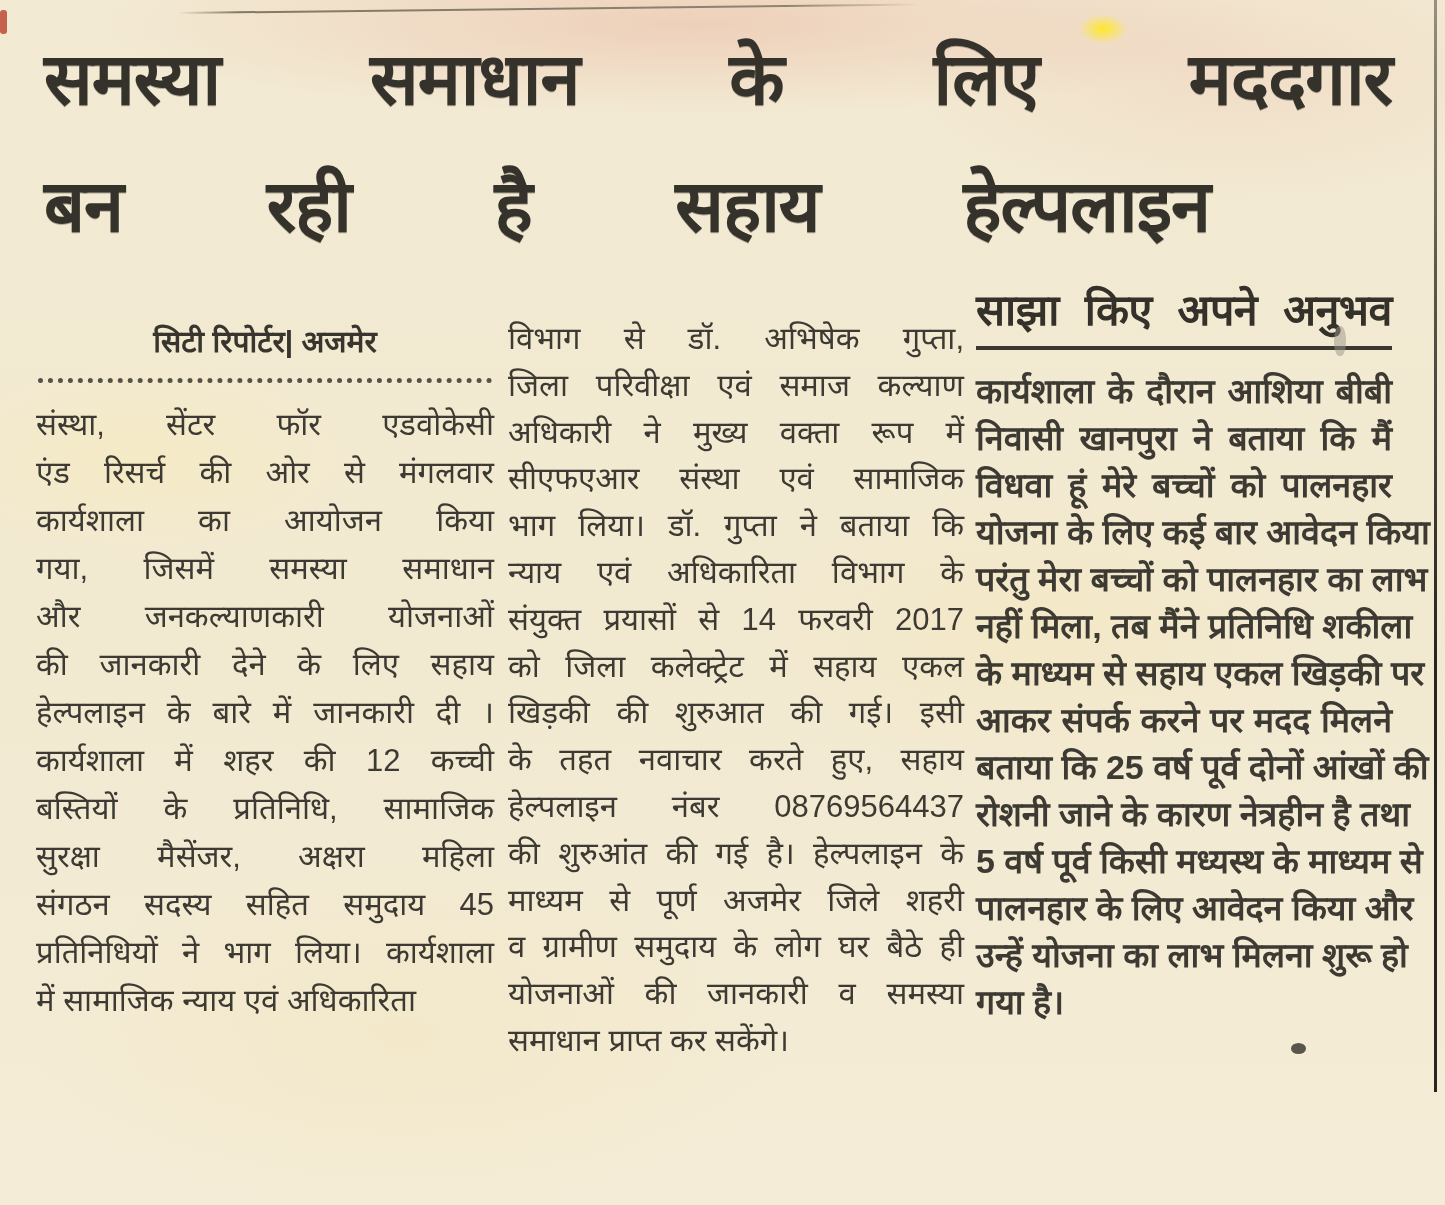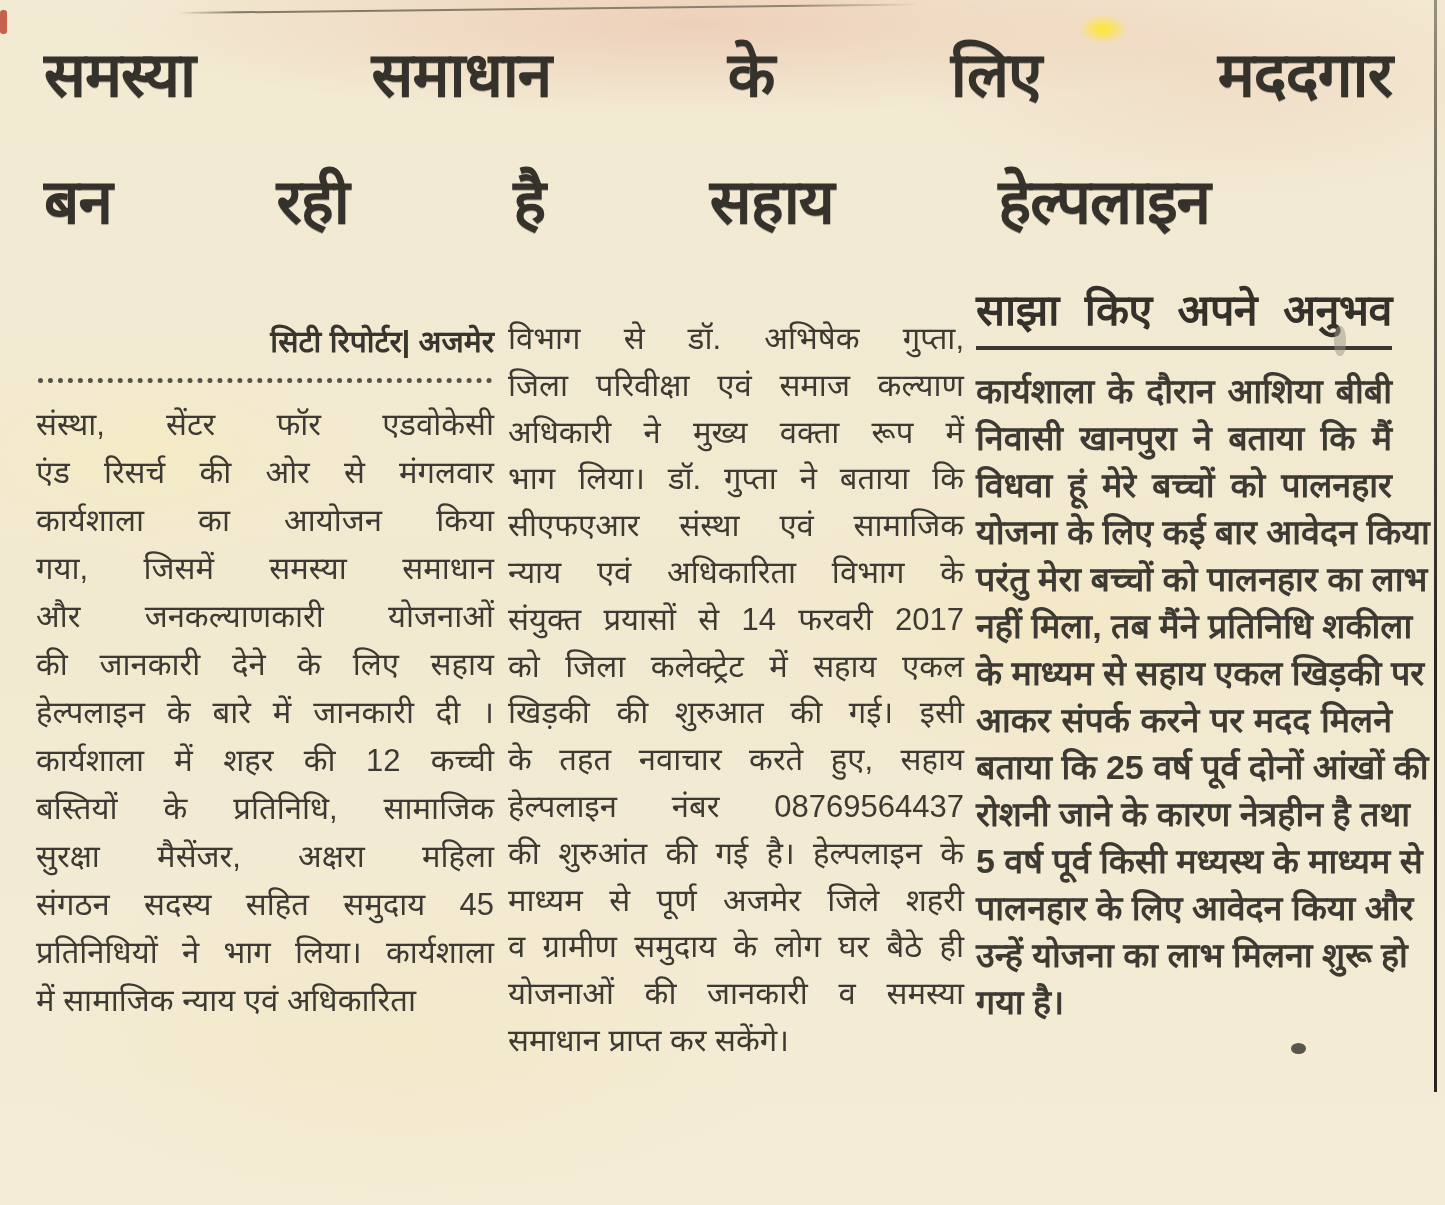--- a/index.html
+++ b/index.html
@@ -11,33 +11,32 @@
       radial-gradient(30% 14% at 85% 6%, rgba(235,190,170,0.30), rgba(235,190,170,0) 75%),
       radial-gradient(22% 12% at 10% 38%, rgba(250,238,170,0.30), rgba(250,238,170,0) 70%),
       radial-gradient(26% 16% at 72% 52%, rgba(247,228,168,0.28), rgba(247,228,168,0) 75%),
       radial-gradient(35% 20% at 28% 86%, rgba(242,226,178,0.30), rgba(242,226,178,0) 75%),
       linear-gradient(#f3ead3, #f2e9d1 55%, #f4ecd6);
   }
   
   .headline{position:absolute;left:44px;top:16px;color:#34322a;font-weight:bold;}
   .hl{
     text-align:justify;text-align-last:justify;
-    font-size:62px;line-height:127px;letter-spacing:-1px;
+    font-size:72px;line-height:127px;letter-spacing:-1px;
     text-shadow:0 1px 0 rgba(52,50,42,.35);
-    font-family:Liberation Mono, monospace;
   }
   .hl1{width:1348px;}
   .hl2{width:1166px;}
   
   .col{position:absolute;color:#3c3a32;}
   .col1{left:36px;top:322px;width:458px;}
   .col2{left:508px;top:316px;width:456px;}
   .col3{left:976px;top:284px;width:416px;}
   .byline{
-    text-align:right;font-weight:bold;font-size:30px;line-height:40px;color:#37352d;
+    text-align:center;font-weight:bold;font-size:30px;line-height:40px;color:#37352d;
   }
   .dotted-rule{
     margin:16px 2px 18px 2px;height:0;
     border-top:5px dotted #56524７;
     border-top:5px dotted #565247;
   }
   .line{
     text-align:justify;text-align-last:justify;
     font-size:31px;line-height:48px;font-weight:500;white-space:nowrap;
   }
@@ -104,22 +103,22 @@
     <div class="line">संगठन सदस्य सहित समुदाय 45</div>
     <div class="line">प्रतिनिधियों ने भाग लिया। कार्यशाला</div>
     <div class="line">में सामाजिक न्याय एवं अधिकारिता</div>
   </div>
 </div>
 
 <div class="col col2">
   <div class="line">विभाग से डॉ. अभिषेक गुप्ता,</div>
   <div class="line">जिला परिवीक्षा एवं समाज कल्याण</div>
   <div class="line">अधिकारी ने मुख्य वक्ता रूप में</div>
+  <div class="line">सीएफएआर संस्था एवं सामाजिक</div>
   <div class="line">भाग लिया। डॉ. गुप्ता ने बताया कि</div>
-  <div class="line">सीएफएआर संस्था एवं सामाजिक</div>
   <div class="line">न्याय एवं अधिकारिता विभाग के</div>
   <div class="line">संयुक्त प्रयासों से 14 फरवरी 2017</div>
   <div class="line">को जिला कलेक्ट्रेट में सहाय एकल</div>
   <div class="line">खिड़की की शुरुआत की गई। इसी</div>
   <div class="line">के तहत नवाचार करते हुए, सहाय</div>
   <div class="line">हेल्पलाइन नंबर 08769564437</div>
   <div class="line">की शुरुआंत की गई है। हेल्पलाइन के</div>
   <div class="line">माध्यम से पूर्ण अजमेर जिले शहरी</div>
   <div class="line">व ग्रामीण समुदाय के लोग घर बैठे ही</div>
   <div class="line">योजनाओं की जानकारी व समस्या</div>

